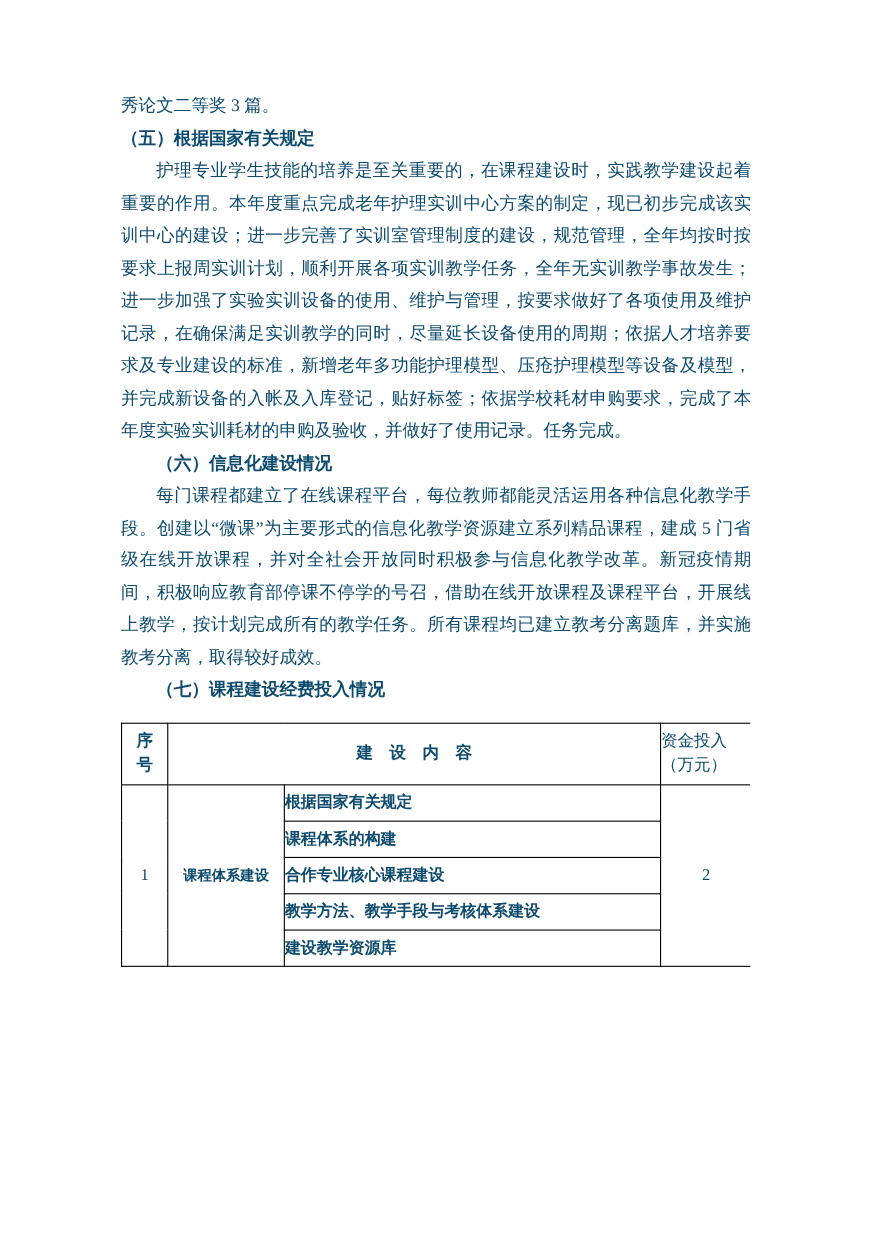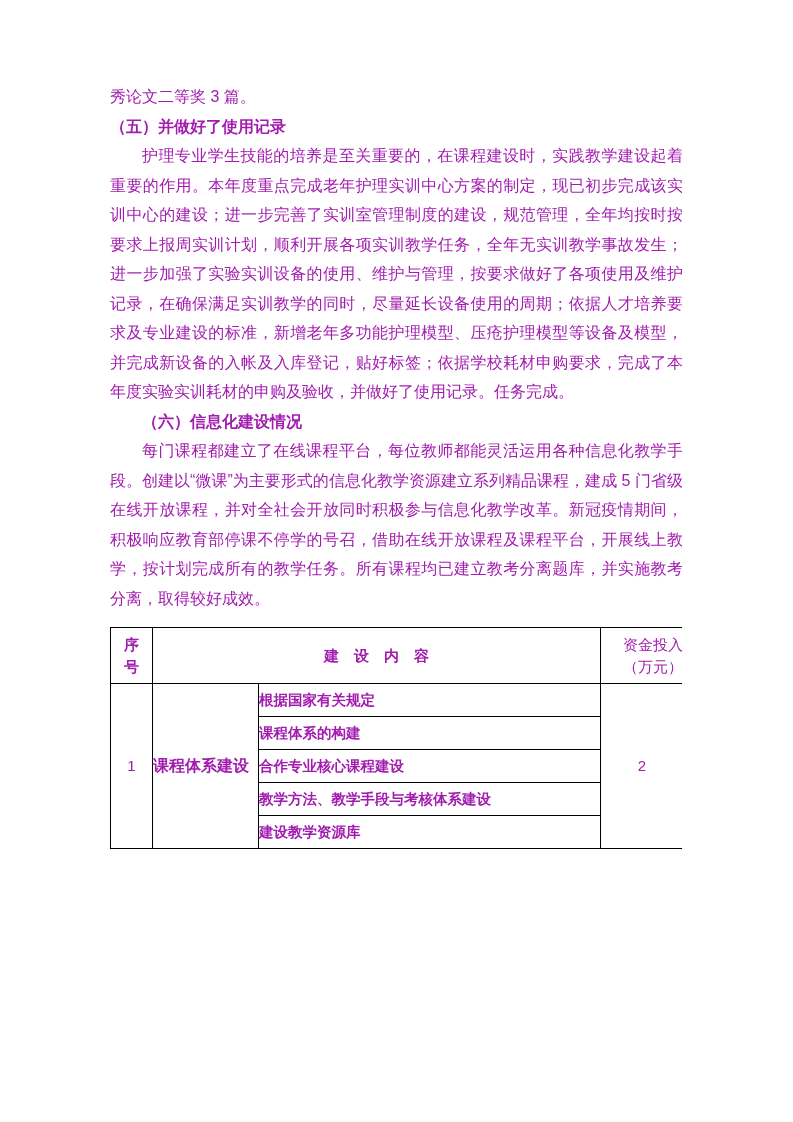--- a/index.html
+++ b/index.html
@@ -3,22 +3,22 @@
 <meta charset="utf-8">
 <style>
   * { box-sizing: border-box; }
   html, body { margin: 0; padding: 0; background: #ffffff; }
   .page {
     position: relative;
     width: 682px;
     height: 1122px;
     background: #ffffff;
     overflow: hidden;
-    font-family: Liberation Sans, sans-serif;
-    color: #a21caf;
+    font-family: Liberation Serif, serif;
+    color: #0c4a6e;
   }
   .content {
     position: absolute;
     left: 110px;
     top: 82px;
     width: 573px;
     font-size: 16px;
     line-height: 29.5px;
     text-align: justify;
     text-justify: inter-ideograph;
@@ -51,53 +51,54 @@
   .col-cat  { width: 106px; }
   .col-item { width: 342px; }
   .col-fund { width: 83px; }
   td.head {
     height: 56px;
     text-align: center;
     font-weight: bold;
   }
   td.head-fund {
     height: 56px;
-    text-align: right;
+    text-align: left;
     font-weight: normal;
   }
   td.cell-num {
     text-align: center;
     font-weight: normal;
   }
   td.cell-cat {
-    text-align: left;
+    text-align: center;
     font-weight: bold;
-    font-size: 16px;
+    font-size: 13px;
   }
   td.cell-item {
     height: 33px;
     padding-left: 12px;
     font-weight: bold;
     font-size: 14.5px;
   }
 </style>
 </head>
 <body>
 
 <div class="page">
   <div class="content">
 
     <p class="no-indent">秀论文二等奖 3 篇。</p>
 
-    <h3 class="sec flush">（五）并做好了使用记录</h3>
+    <h3 class="sec flush">（五）根据国家有关规定</h3>
     <p>护理专业学生技能的培养是至关重要的，在课程建设时，实践教学建设起着重要的作用。本年度重点完成老年护理实训中心方案的制定，现已初步完成该实训中心的建设；进一步完善了实训室管理制度的建设，规范管理，全年均按时按要求上报周实训计划，顺利开展各项实训教学任务，全年无实训教学事故发生；进一步加强了实验实训设备的使用、维护与管理，按要求做好了各项使用及维护记录，在确保满足实训教学的同时，尽量延长设备使用的周期；依据人才培养要求及专业建设的标准，新增老年多功能护理模型、压疮护理模型等设备及模型，并完成新设备的入帐及入库登记，贴好标签；依据学校耗材申购要求，完成了本年度实验实训耗材的申购及验收，并做好了使用记录。任务完成。</p>
 
     <h3 class="sec indent">（六）信息化建设情况</h3>
     <p>每门课程都建立了在线课程平台，每位教师都能灵活运用各种信息化教学手段。创建以“微课”为主要形式的信息化教学资源建立系列精品课程，建成 5 门省级在线开放课程，并对全社会开放同时积极参与信息化教学改革。新冠疫情期间，积极响应教育部停课不停学的号召，借助在线开放课程及课程平台，开展线上教学，按计划完成所有的教学任务。所有课程均已建立教考分离题库，并实施教考分离，取得较好成效。</p>
 
+    <h3 class="sec indent">（七）课程建设经费投入情况</h3>
 
     <table class="fund-table">
       <colgroup>
         <col class="col-no">
         <col class="col-cat">
         <col class="col-item">
         <col class="col-fund">
       </colgroup>
       <tbody>
         <tr>

